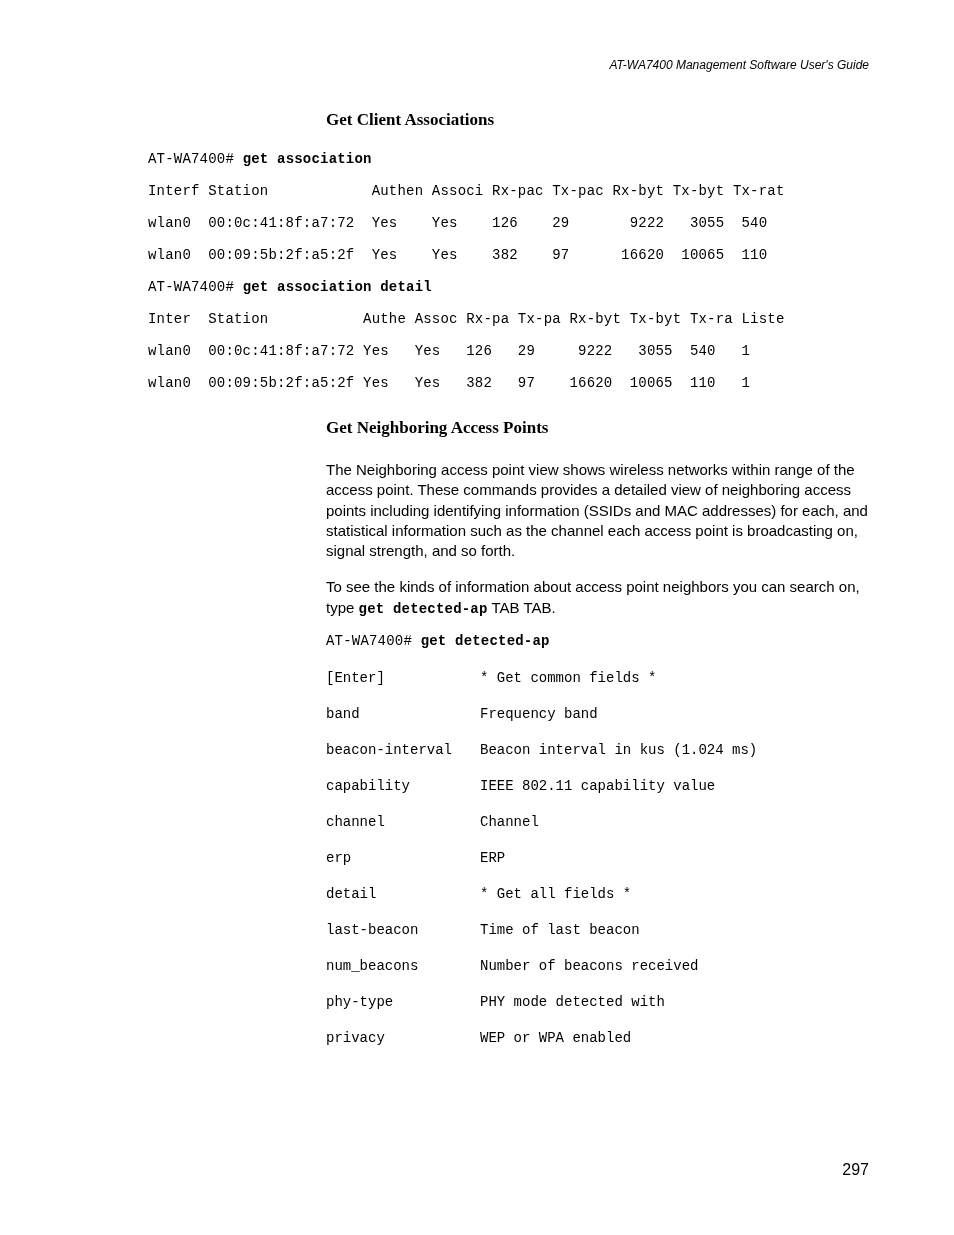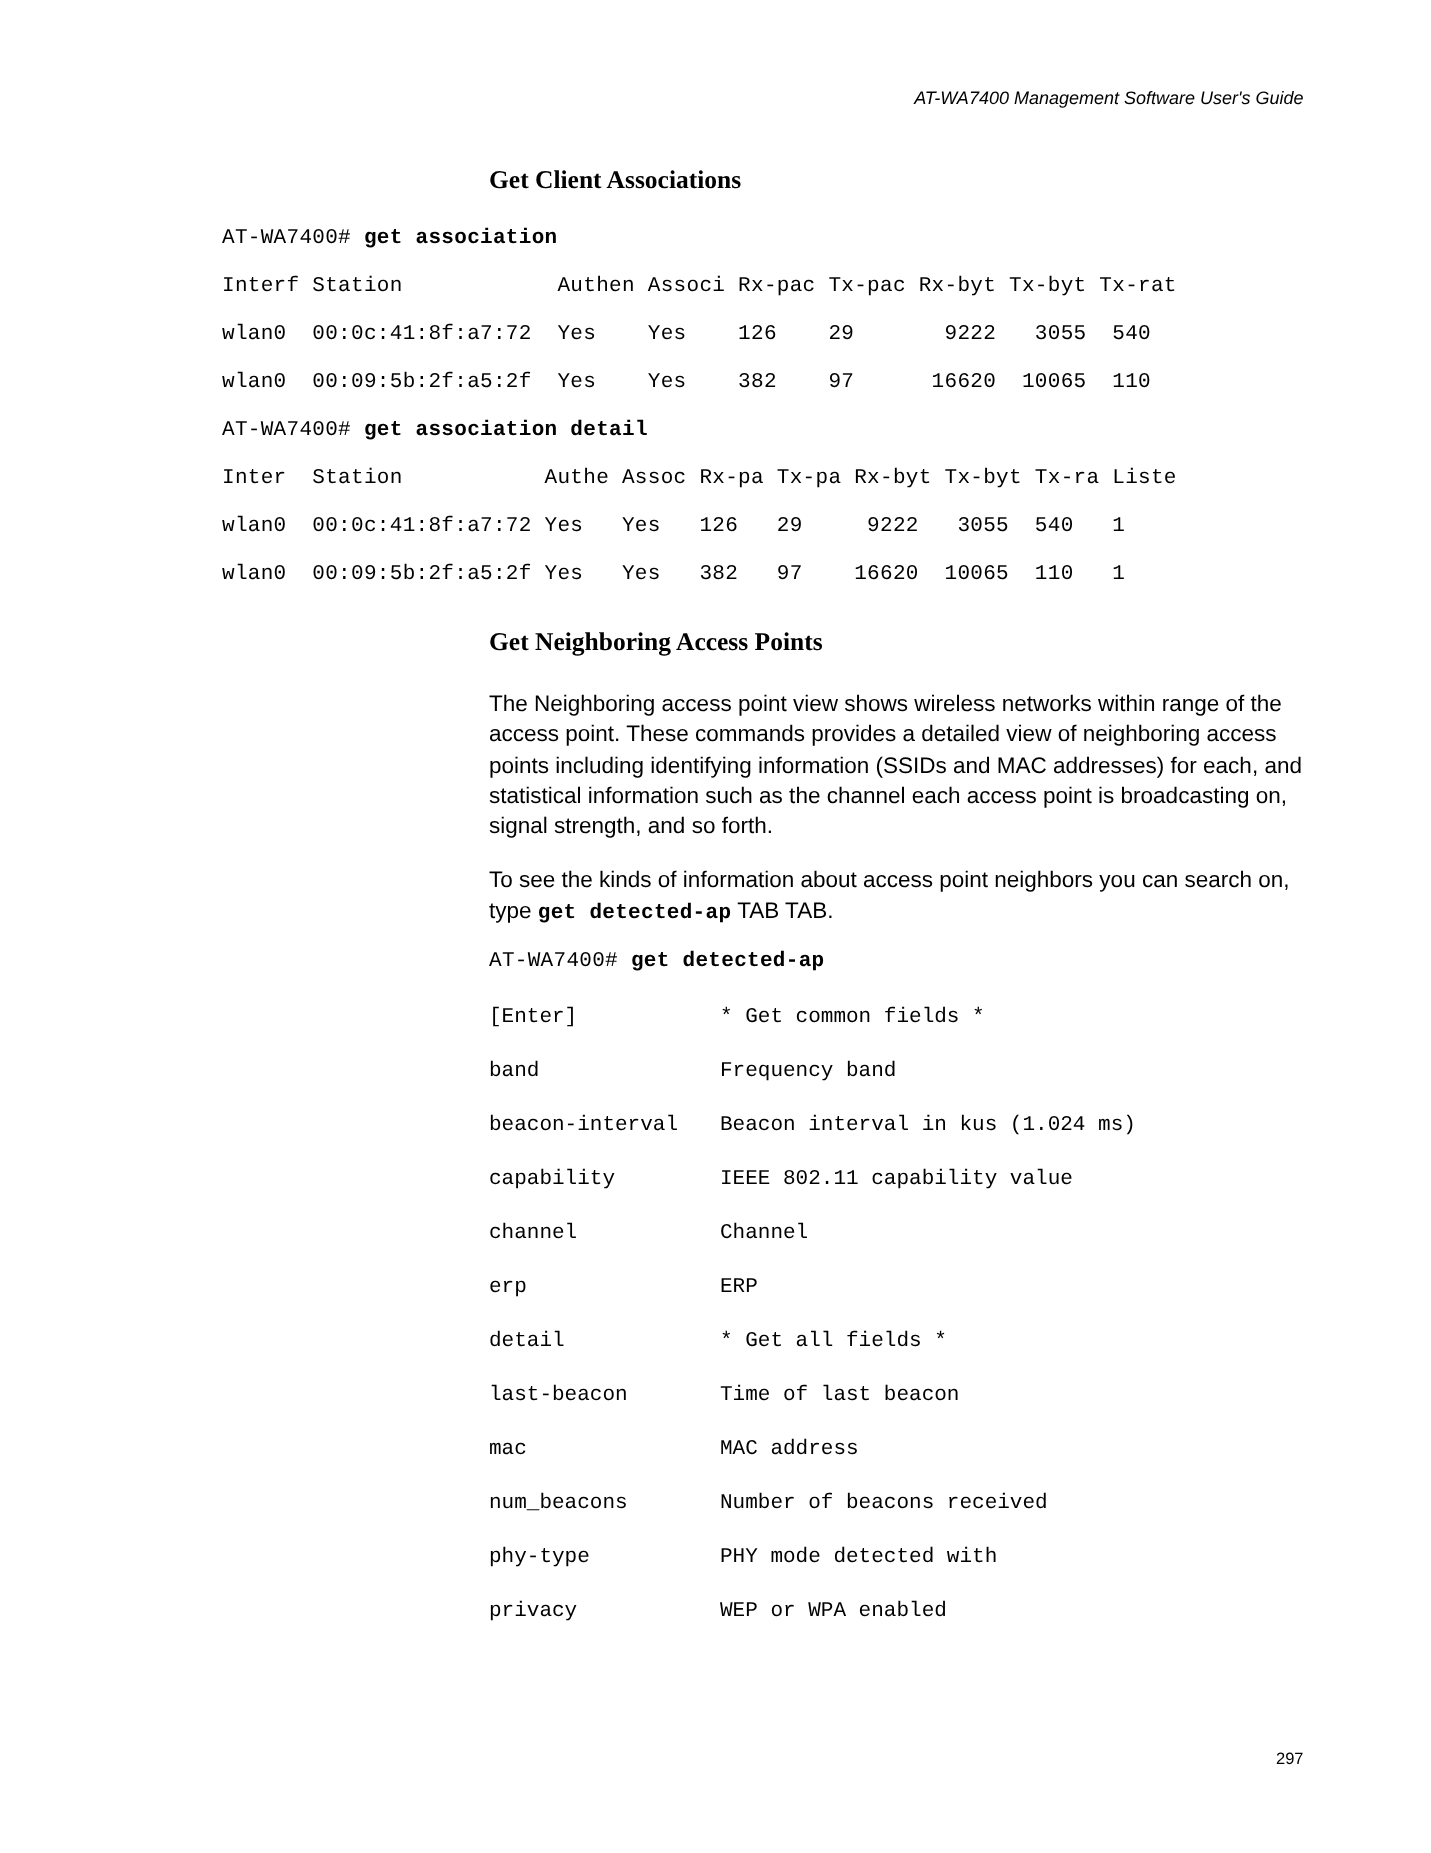--- a/index.html
+++ b/index.html
@@ -76,21 +76,21 @@
     }
     .field-desc {
       display: inline-block;
       vertical-align: top;
       white-space: pre;
     }
     .page-num {
       position: absolute;
       right: 85px;
       bottom: 56px;
-      font-size: 11px;
+      font-size: 16px;
       font-family: Arial, Helvetica, sans-serif;
     }
     .section-block {
       margin-bottom: 40px;
     }
     .section-block.indent {
       padding-left: 178px;
     }
     .terminal-wide {
       margin-left: 0;
@@ -133,21 +133,20 @@
 
     <div id="fields-container">
         <div class="field-row"><span class="field-key">[Enter]</span><span class="field-desc">* Get common fields *</span></div>
         <div class="field-row"><span class="field-key">band</span><span class="field-desc">Frequency band</span></div>
         <div class="field-row"><span class="field-key">beacon-interval</span><span class="field-desc">Beacon interval in kus (1.024 ms)</span></div>
         <div class="field-row"><span class="field-key">capability</span><span class="field-desc">IEEE 802.11 capability value</span></div>
         <div class="field-row"><span class="field-key">channel</span><span class="field-desc">Channel</span></div>
         <div class="field-row"><span class="field-key">erp</span><span class="field-desc">ERP</span></div>
         <div class="field-row"><span class="field-key">detail</span><span class="field-desc">* Get all fields *</span></div>
         <div class="field-row"><span class="field-key">last-beacon</span><span class="field-desc">Time of last beacon</span></div>
-        <div class="field-row"><span class="field-key">mac</span><span class="field-desc">MAC address</span></div>
         <div class="field-row"><span class="field-key">num_beacons</span><span class="field-desc">Number of beacons received</span></div>
         <div class="field-row"><span class="field-key">phy-type</span><span class="field-desc">PHY mode detected with</span></div>
         <div class="field-row"><span class="field-key">privacy</span><span class="field-desc">WEP or WPA enabled</span></div>
       </div>
   </div>
 
 </div>
 
 <div class="page-num">297</div>
 

